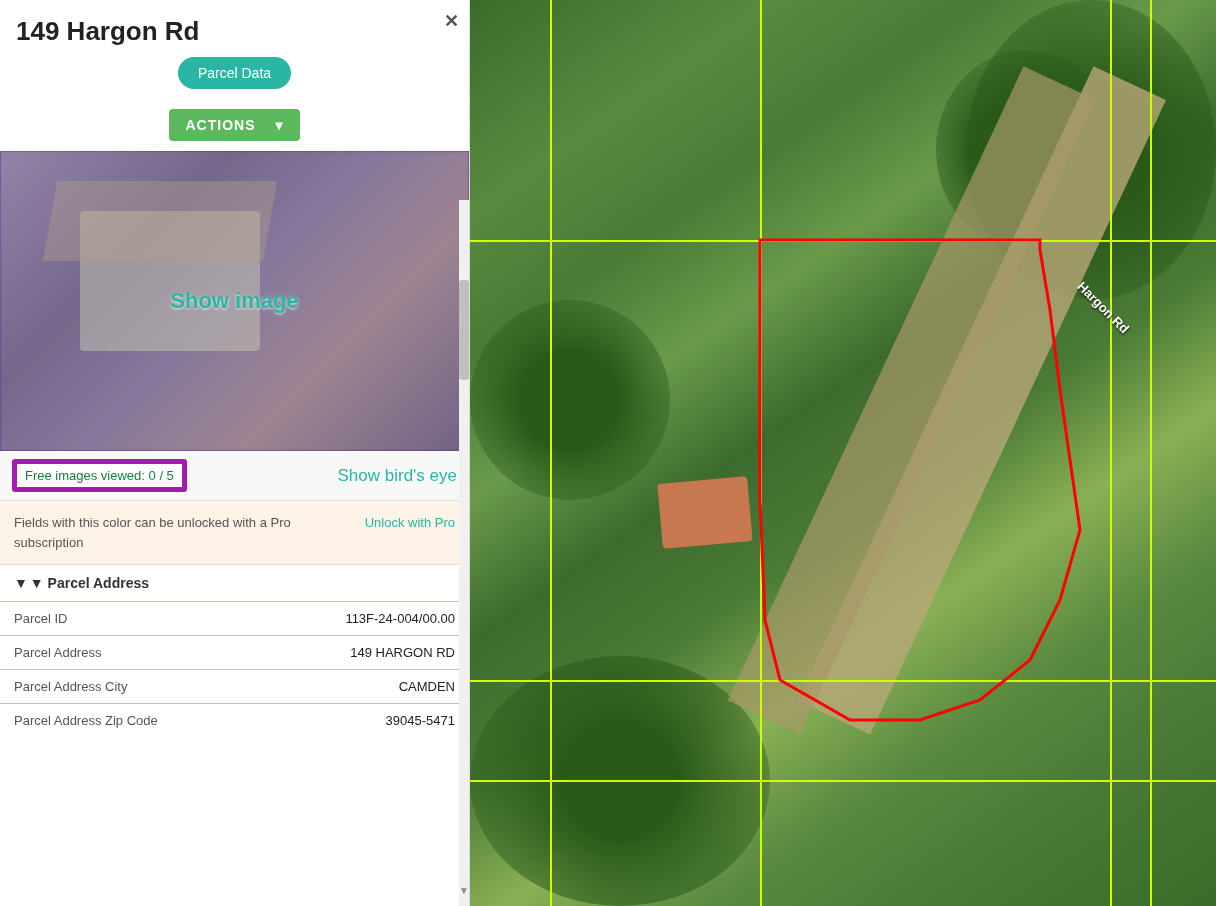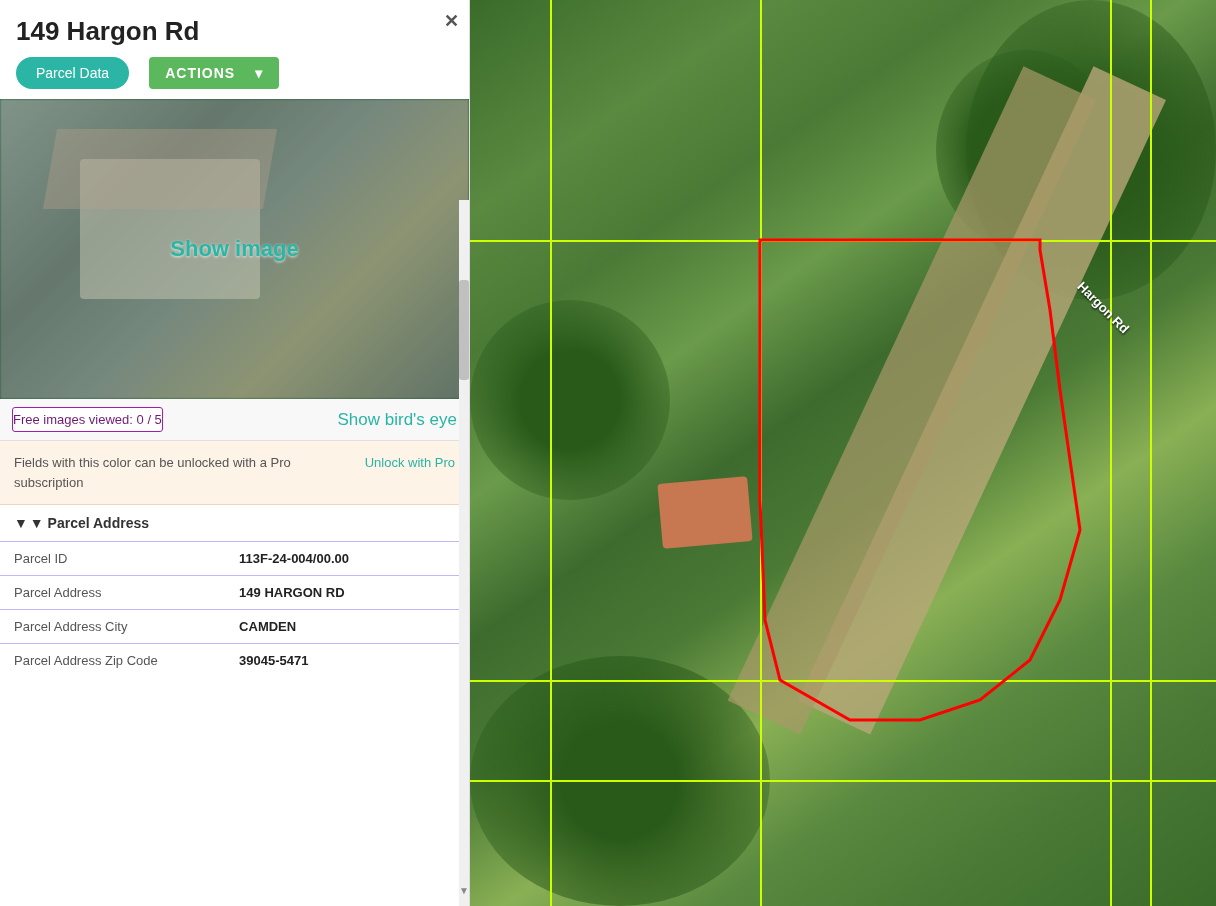--- a/index.html
+++ b/index.html
@@ -28,20 +28,21 @@
     .panel-title {
       font-size: 26px;
       font-weight: bold;
       color: #222;
     }
 
     .header-buttons {
       display: flex;
       align-items: center;
       gap: 20px;
+      flex-direction: column;
     }
 
     .btn-parcel-data {
       background: #2ab5a5;
       color: #fff;
       border: none;
       border-radius: 20px;
       padding: 8px 20px;
       font-size: 14px;
       cursor: pointer;
@@ -74,21 +75,21 @@
       color: #555;
       font-weight: bold;
     }
 
     
     .image-container {
       width: 100%;
       height: 300px;
       position: relative;
       overflow: hidden;
-      background: #14532d;
+      background: #4c1d95;
     }
 
     .image-bg {
       width: 100%;
       height: 100%;
       background: linear-gradient(135deg, #b0b0b0 0%, #888 30%, #a0a0a0 50%, #c0b090 70%, #808080 100%);
       filter: blur(1px);
       opacity: 0.7;
     }
 
@@ -108,23 +109,23 @@
       display: flex;
       align-items: center;
       justify-content: space-between;
       padding: 8px 12px;
       background: #f8f8f8;
       border-bottom: 1px solid #e0e0e0;
     }
 
     .free-images-text {
       font-size: 13px;
-      color: #701a75;
-      border: 1px solid #a21caf;
-      padding: 4px 0;
+      color: #15803d;
+      border: 5px solid #a21caf;
+      padding: 4px 8px;
       border-radius: 3px;
       background: #fff;
     }
 
     .btn-birds-eye {
       color: #2ab5a5;
       font-size: 17px;
       cursor: pointer;
       background: none;
       border: none;
@@ -192,21 +193,22 @@
       font-size: 13px;
     }
 
     .data-table td:first-child {
       color: #555;
       width: 48%;
     }
 
     .data-table td:last-child {
       color: #222;
-      font-weight: 700;
+      font-weight: 400;
+      text-align: right;
     }
 
     
     .map-container {
       flex: 1;
       height: 906px;
       position: relative;
       overflow: hidden;
     }
 

